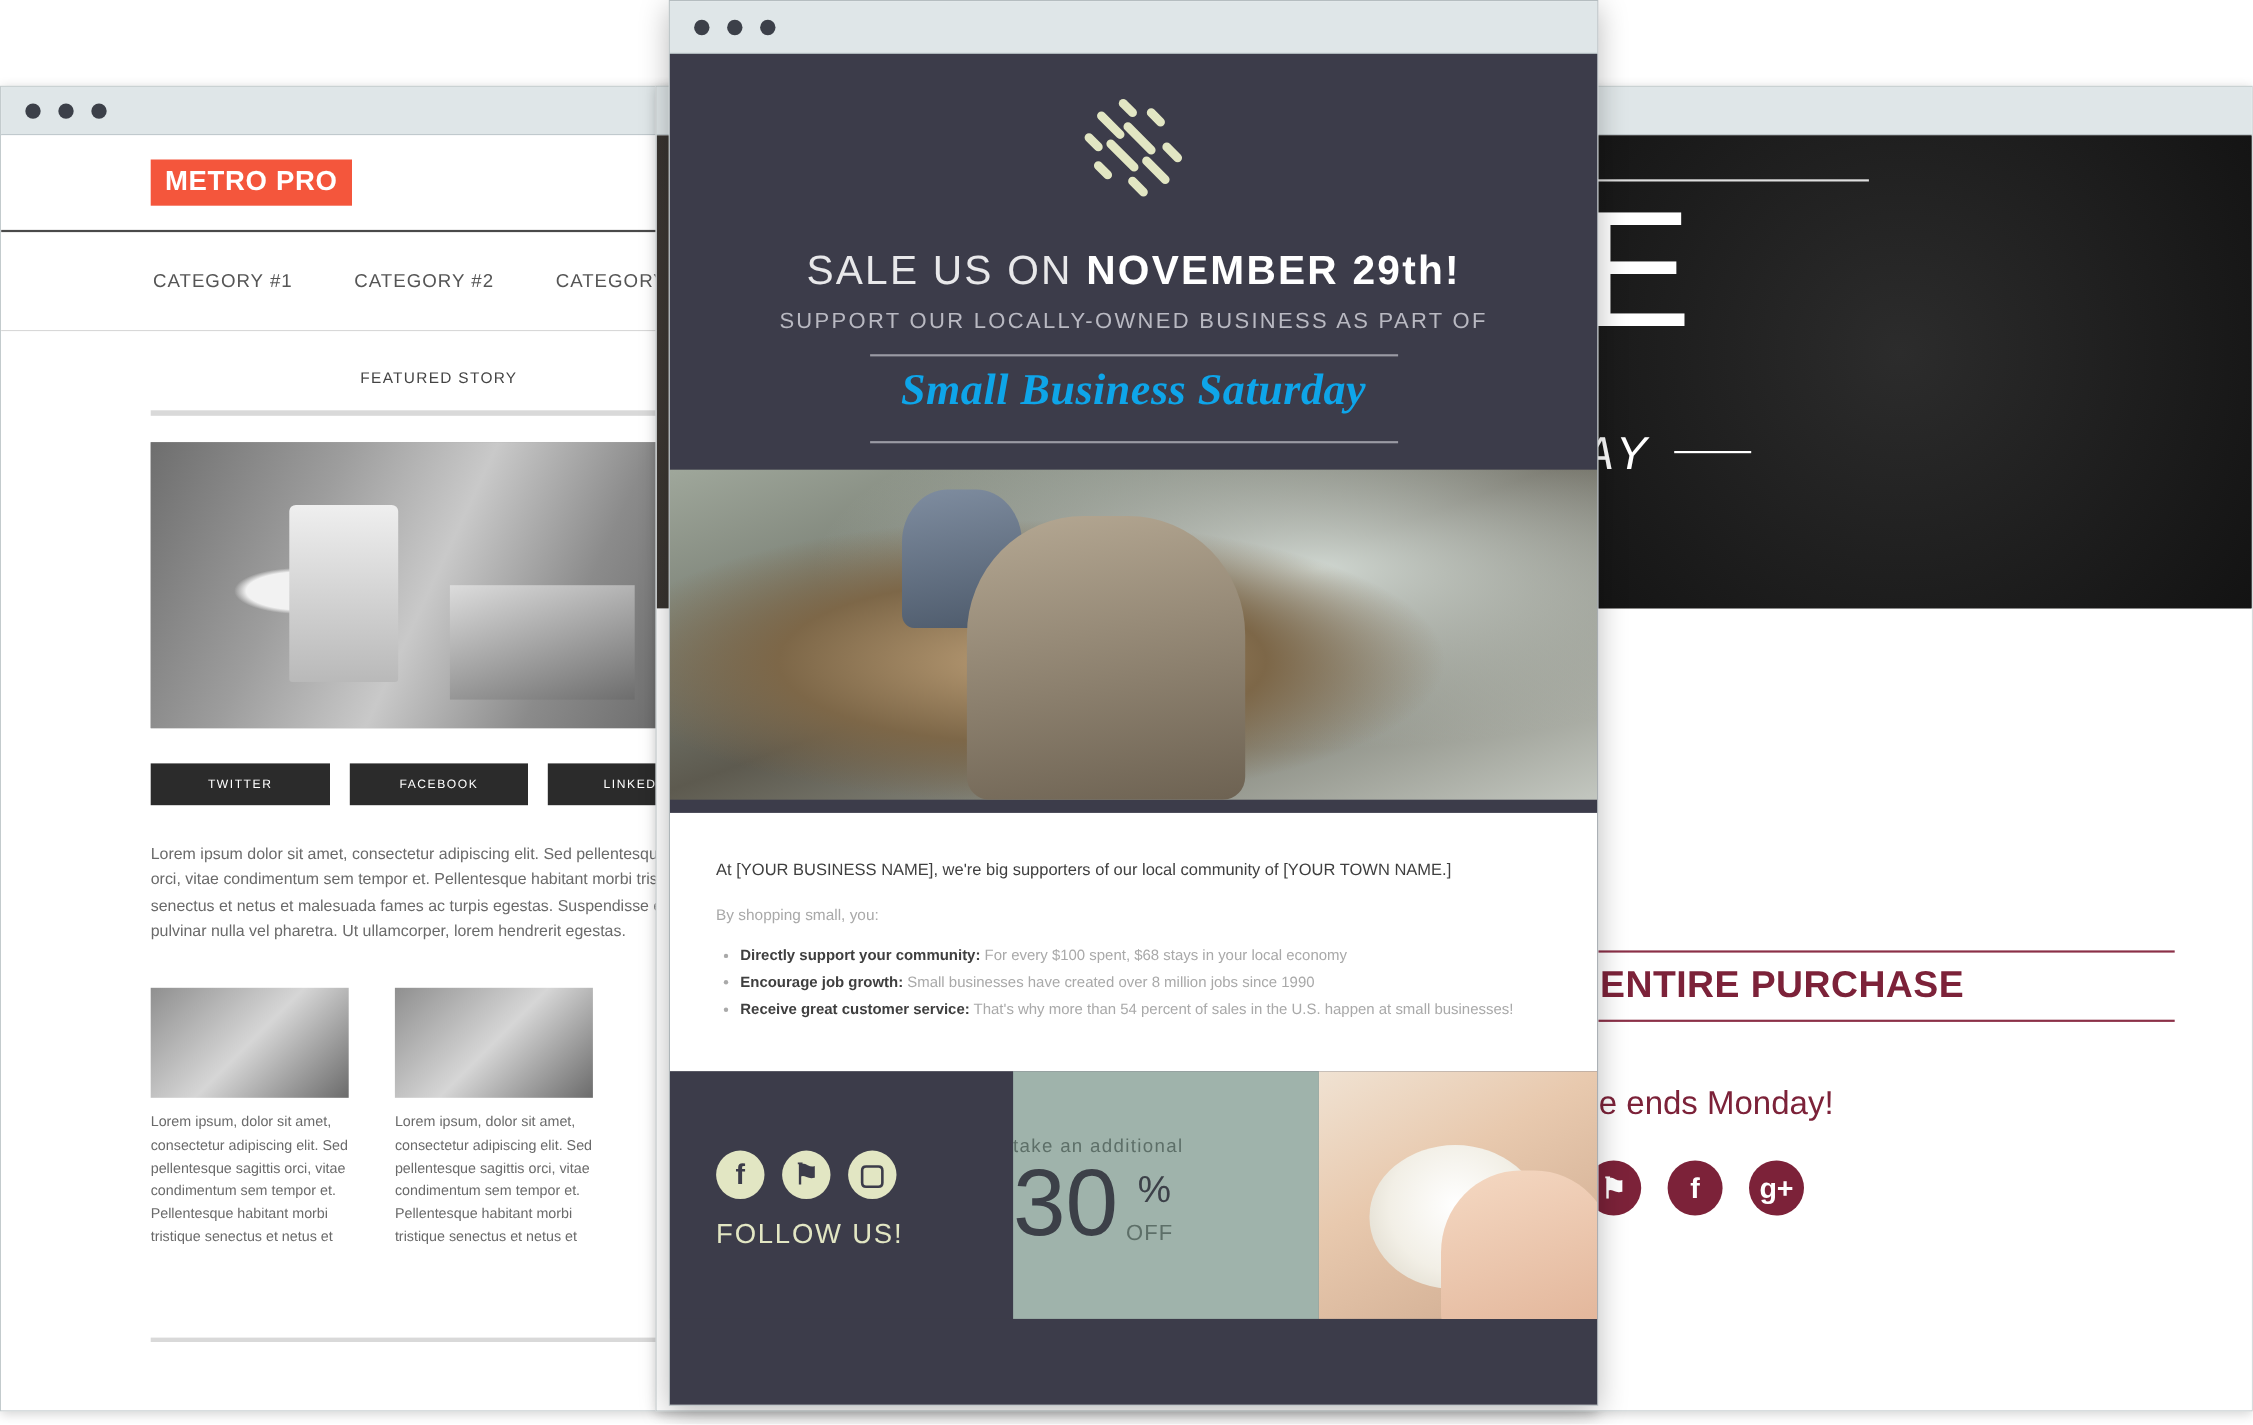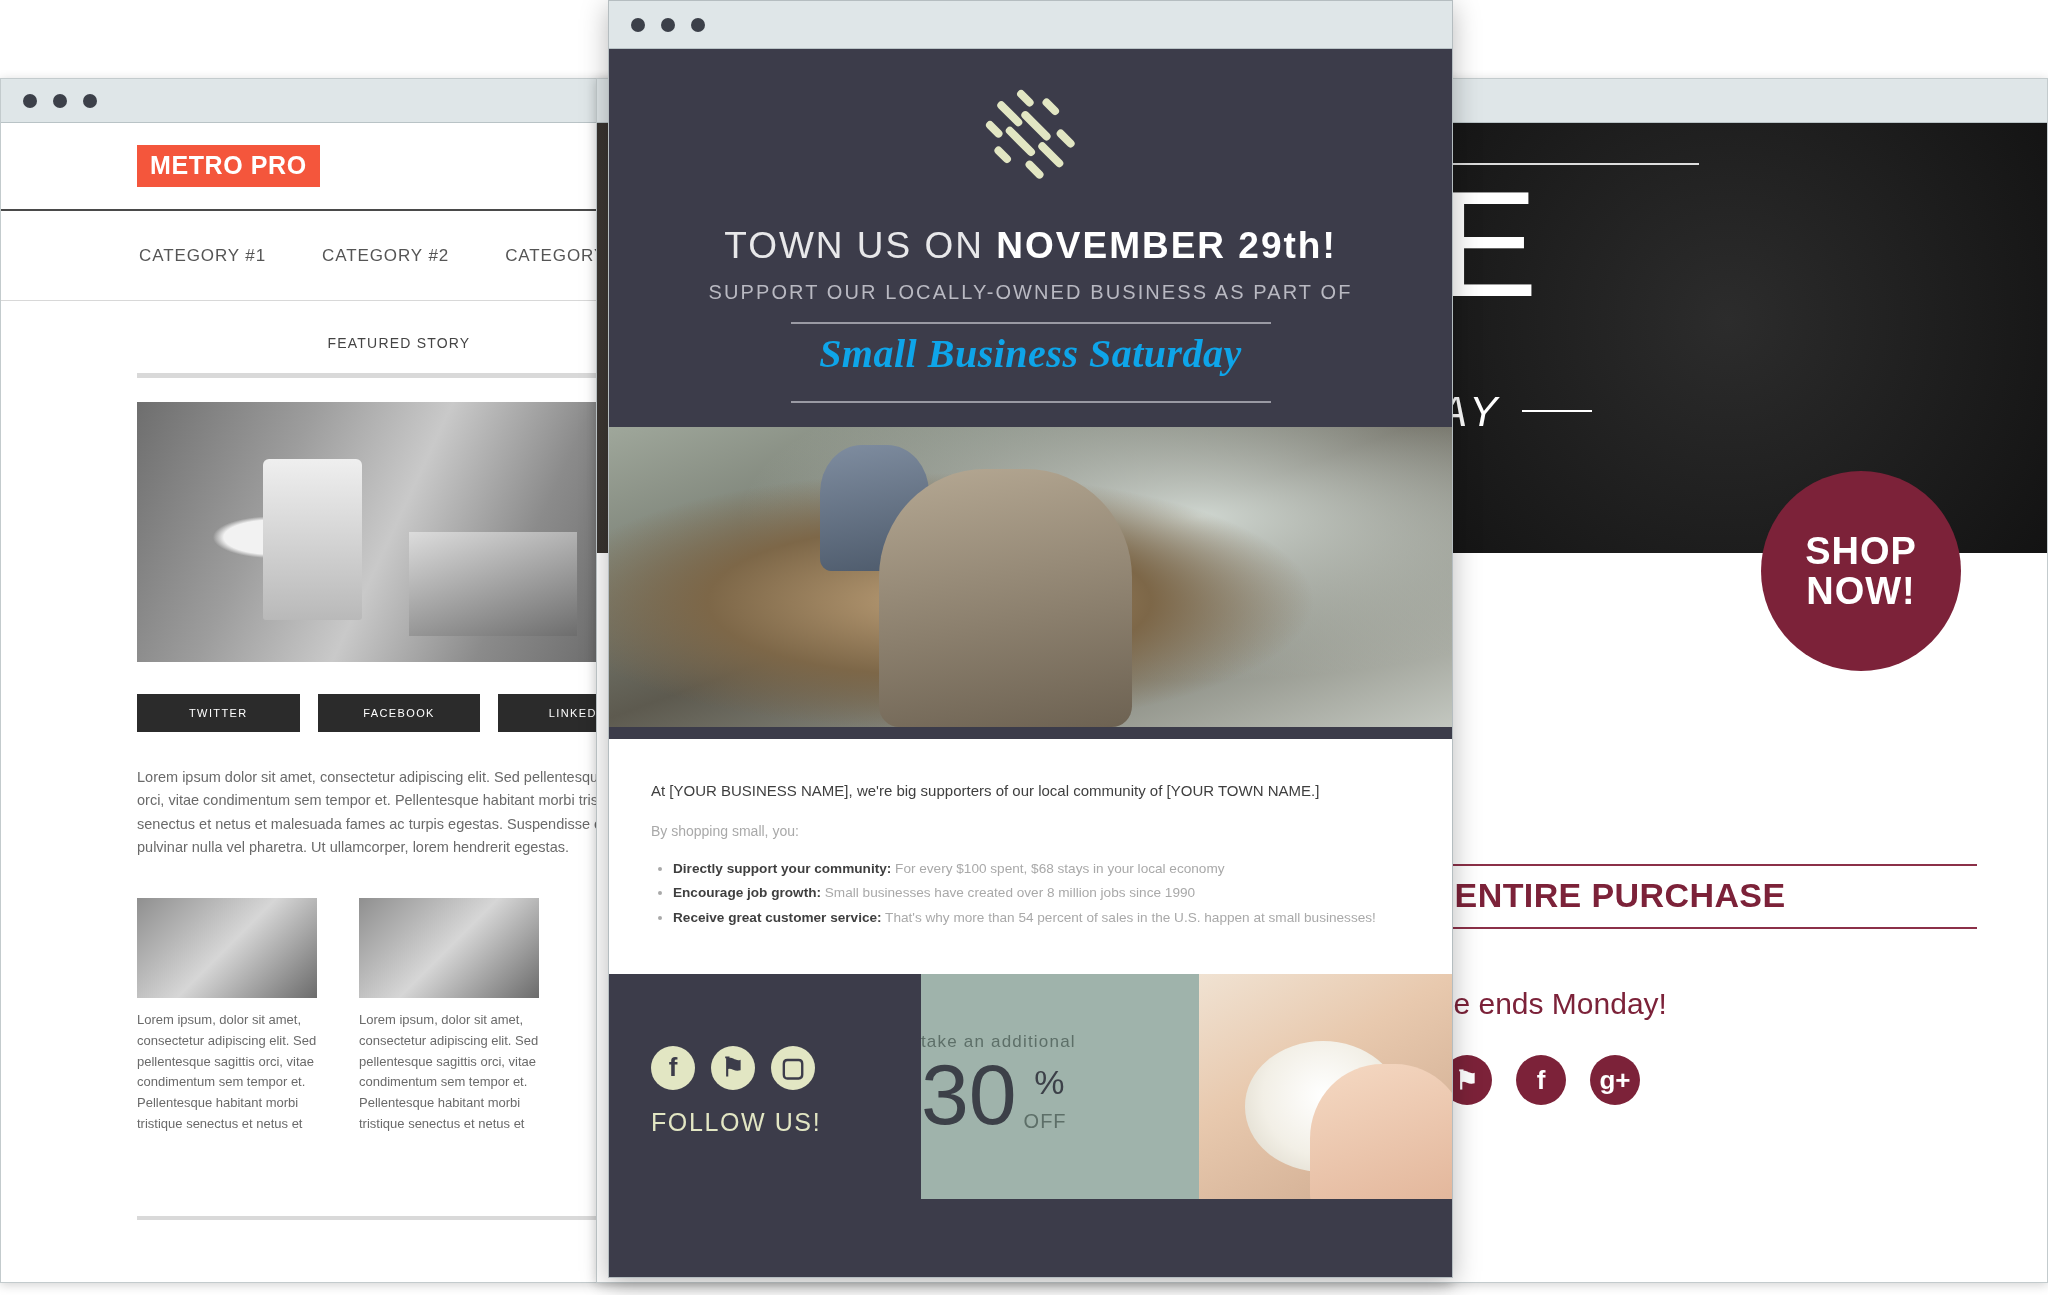--- a/index.html
+++ b/index.html
@@ -235,24 +235,20 @@
     <div class="page">
 
       <div class="bf-hero">
         <div class="bf-topline"></div>
         <div class="bf-sale">SALE</div>
         <div class="bf-bf">
           <span class="l"></span><span>BLACK FRIDAY</span><span class="r"></span>
         </div>
       </div>
 
-      <div class="shopnow">
-        <span>SHOP</span>
-        <span>NOW!</span>
-      </div>
 
       <div class="bf-body">
         <div class="bf-greet">ber,</div>
         <div class="bf-para">met, consectetur adipiscing elit. Sed pellentesque sagittis orci,</div>
         <div class="bf-para">tempor et. Pellentesque habitant morbi tristique senectus et</div>
         <div class="bf-para">s ac turpis egestas. Suspendisse eleifend pulvinar nulla vel</div>
         <div class="bf-para">tum sem tempor et. Pellentesque habitant morbi tristique sene</div>
         <div class="bf-para">s ac turpis egestas. Suspendisse eleifend pulvinar nulla vel.</div>
       </div>
 
@@ -293,21 +289,21 @@
               <line x1="18" y1="40" x2="18" y2="52"></line>
               <line x1="40" y1="34" x2="40" y2="64"></line>
               <line x1="62" y1="34" x2="62" y2="64"></line>
               <line x1="86" y1="40" x2="86" y2="52"></line>
               <line x1="30" y1="72" x2="30" y2="86"></line>
               <line x1="52" y1="68" x2="52" y2="92"></line>
               <line x1="74" y1="72" x2="74" y2="86"></line>
             </g>
           </svg>
         </div>
-        <div class="sbs-h1"><span>TOWN US ON </span><b>NOVEMBER 29th!</b></div>
+        <div class="sbs-h1"><span>SALE US ON </span><b>NOVEMBER 29th!</b></div>
         <div class="sbs-h2">SUPPORT OUR LOCALLY-OWNED BUSINESS AS PART OF</div>
         <div class="sbs-script">Small Business Saturday</div>
       </div>
 
       <div class="sbs-photo">
         <div class="subj2"></div>
         <div class="subj"></div>
       </div>
 
       <div class="sbs-copy">

